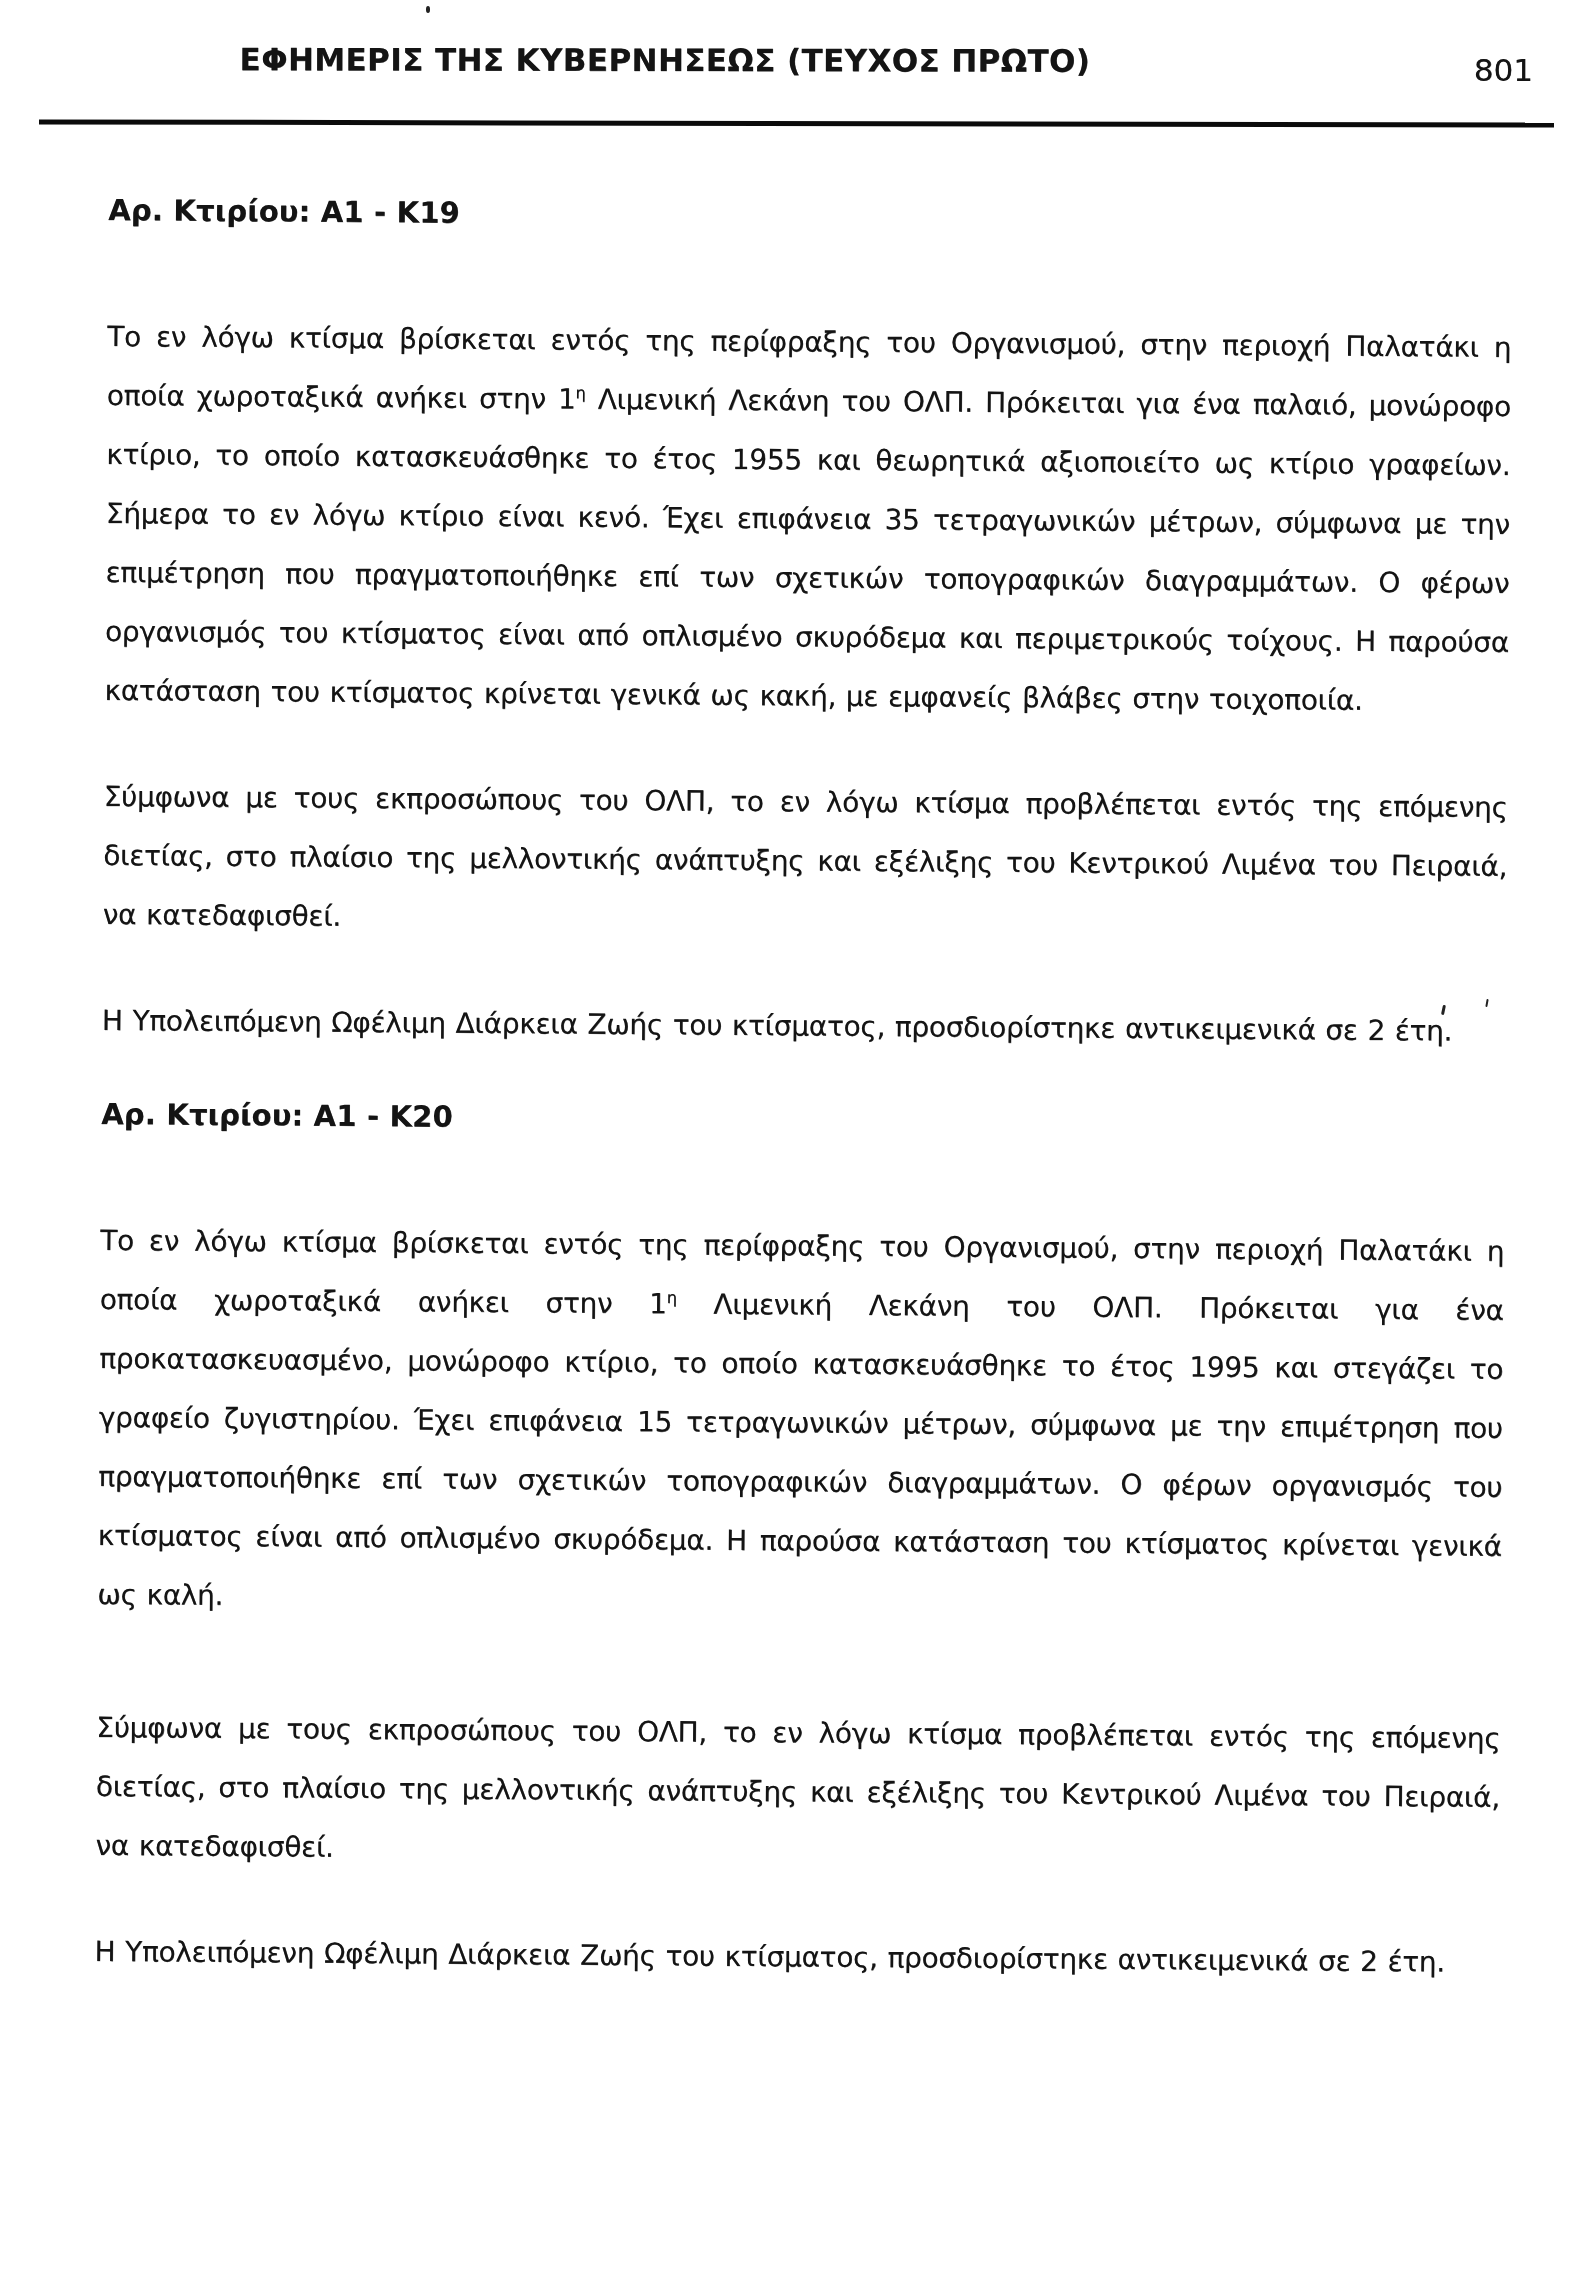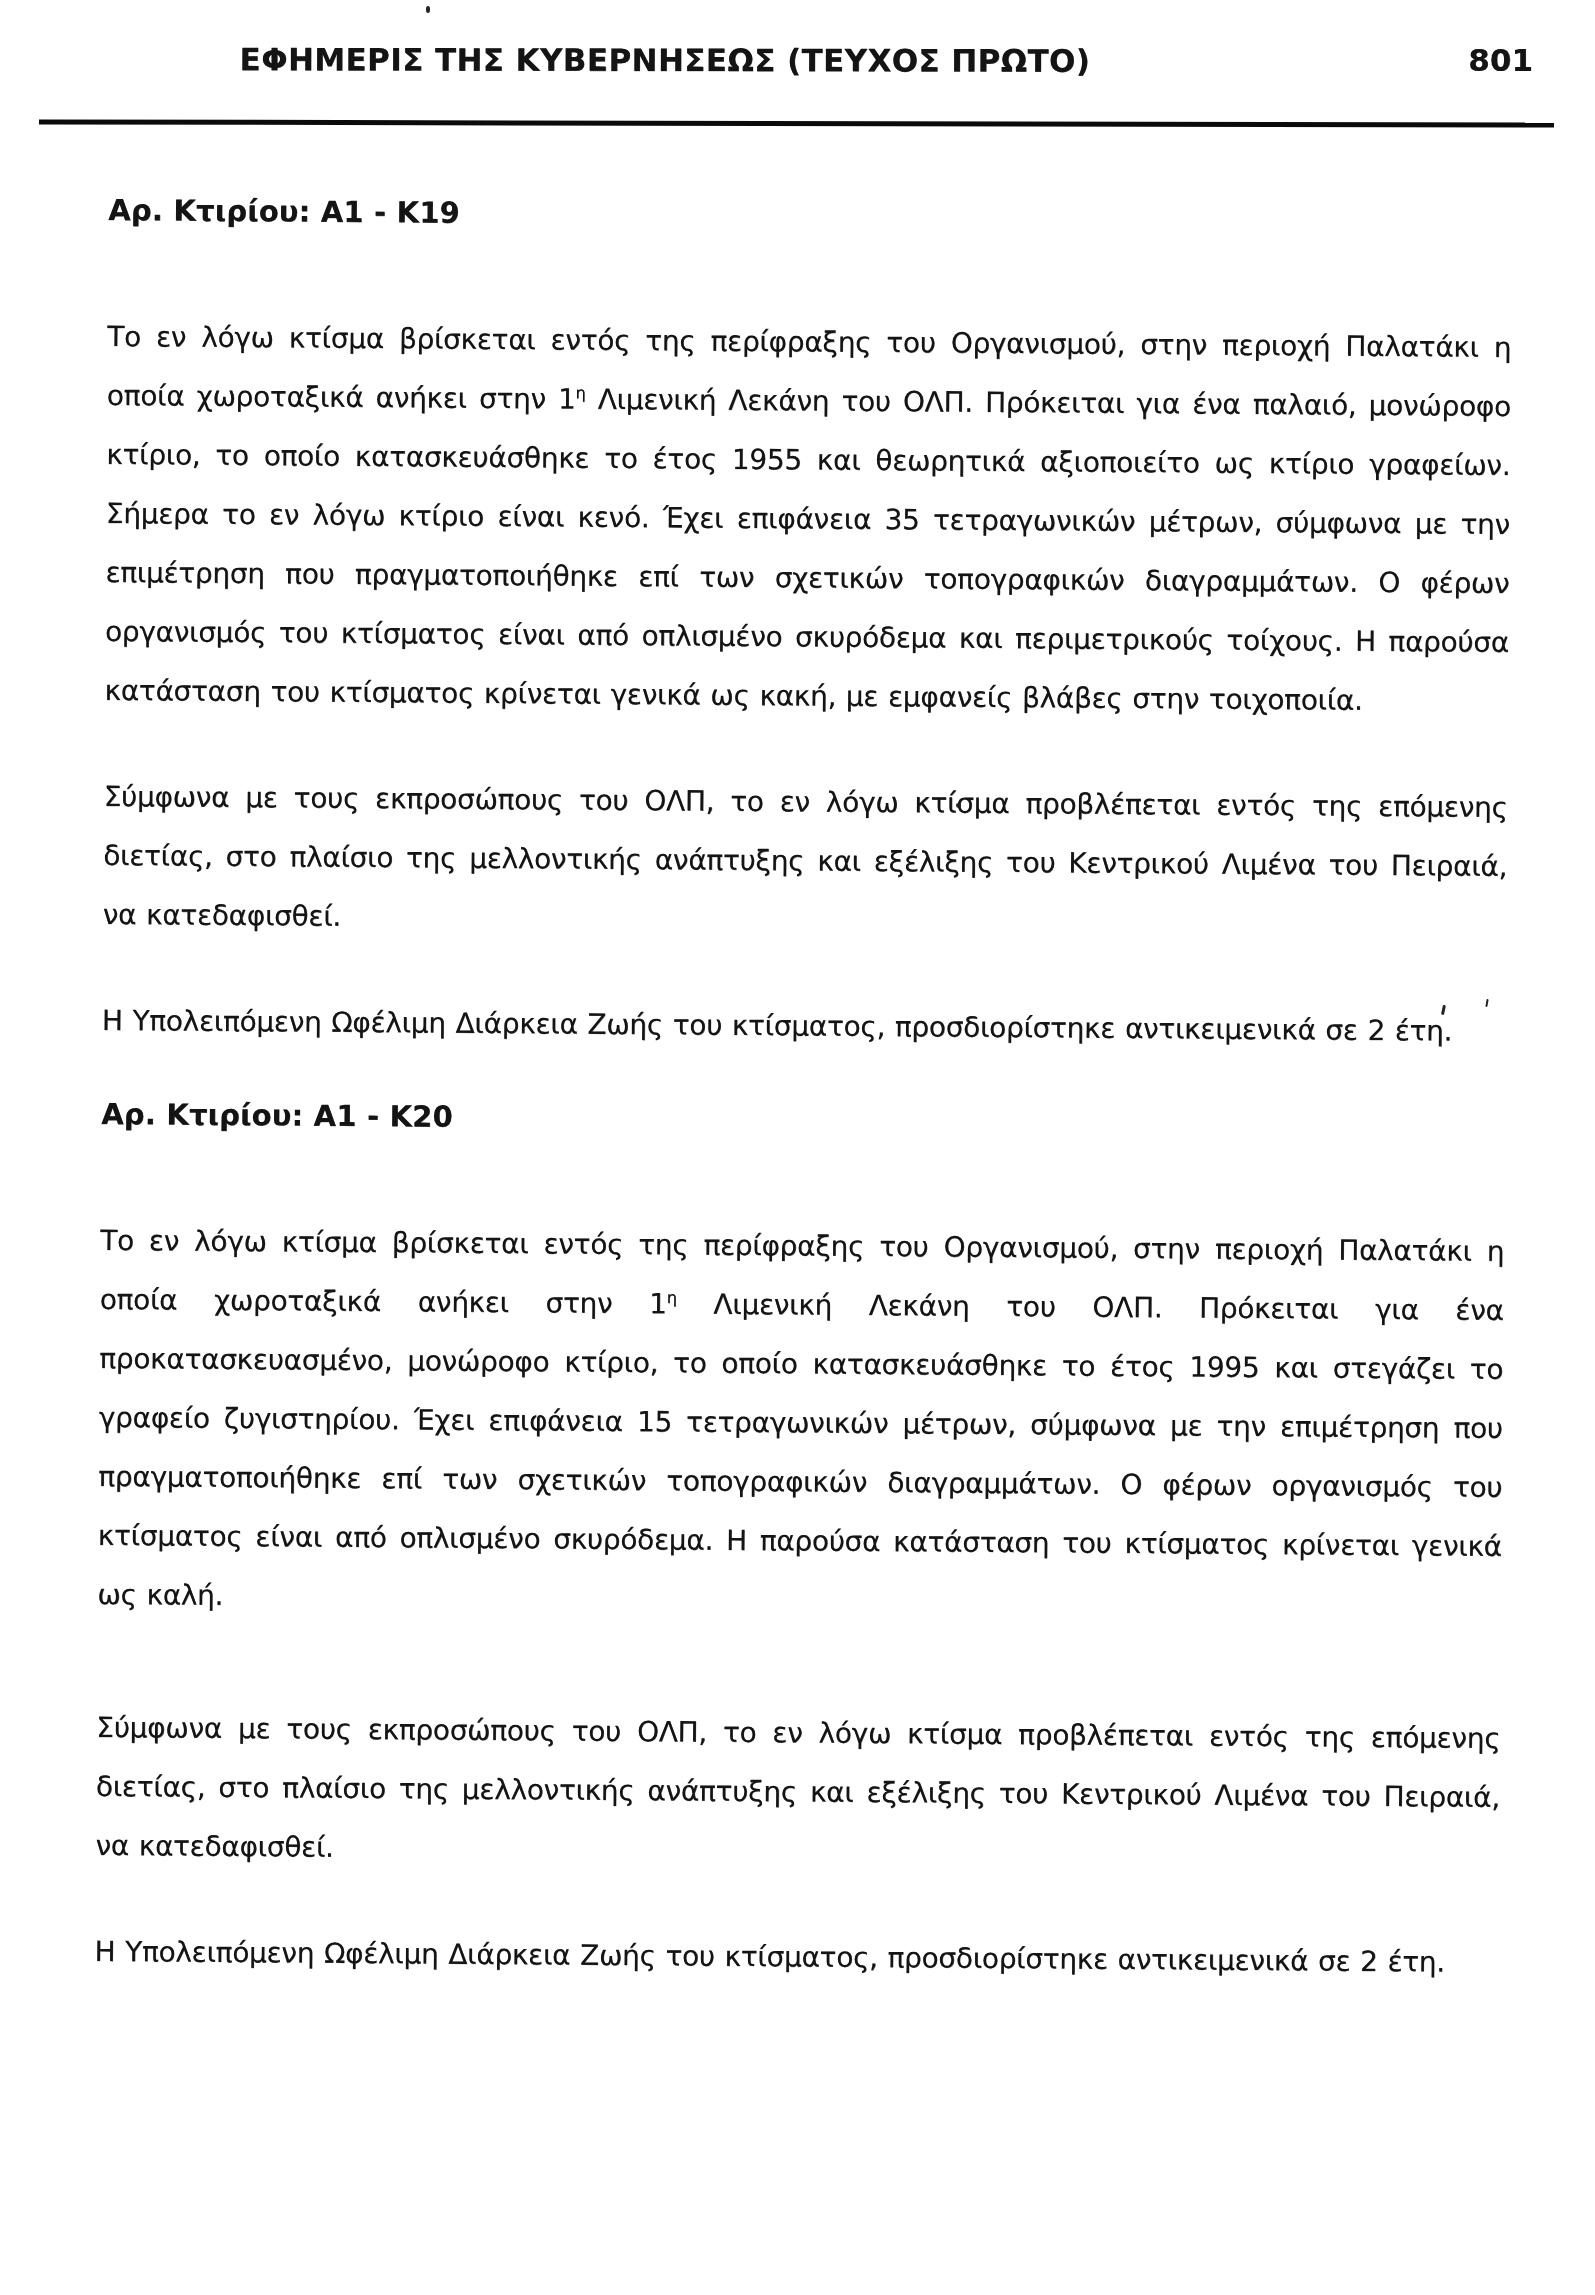--- a/index.html
+++ b/index.html
@@ -25,24 +25,24 @@
     width: 100%;
     text-align: center;
     transform: translateX(-133px) rotate(0.1deg);
     font-size: 31px;
     font-weight: bold;
     letter-spacing: 0.4px;
     text-shadow: 0.3px 0.3px 0 rgba(0,0,0,0.6);
   }
   .header-page-number {
     position: absolute;
-    top: 42px;
+    top: 52px;
     right: 63px;
     font-size: 31px;
-    font-weight: bold;
+    font-weight: normal;
     text-shadow: 0.3px 0.3px 0 rgba(0,0,0,0.6);
   }
   .header-rule {
     position: absolute;
     top: 121px;
     left: 39px;
     right: 42px;
     height: 4.8px;
     background: #0b0b0b;
     transform: rotate(0.12deg);

